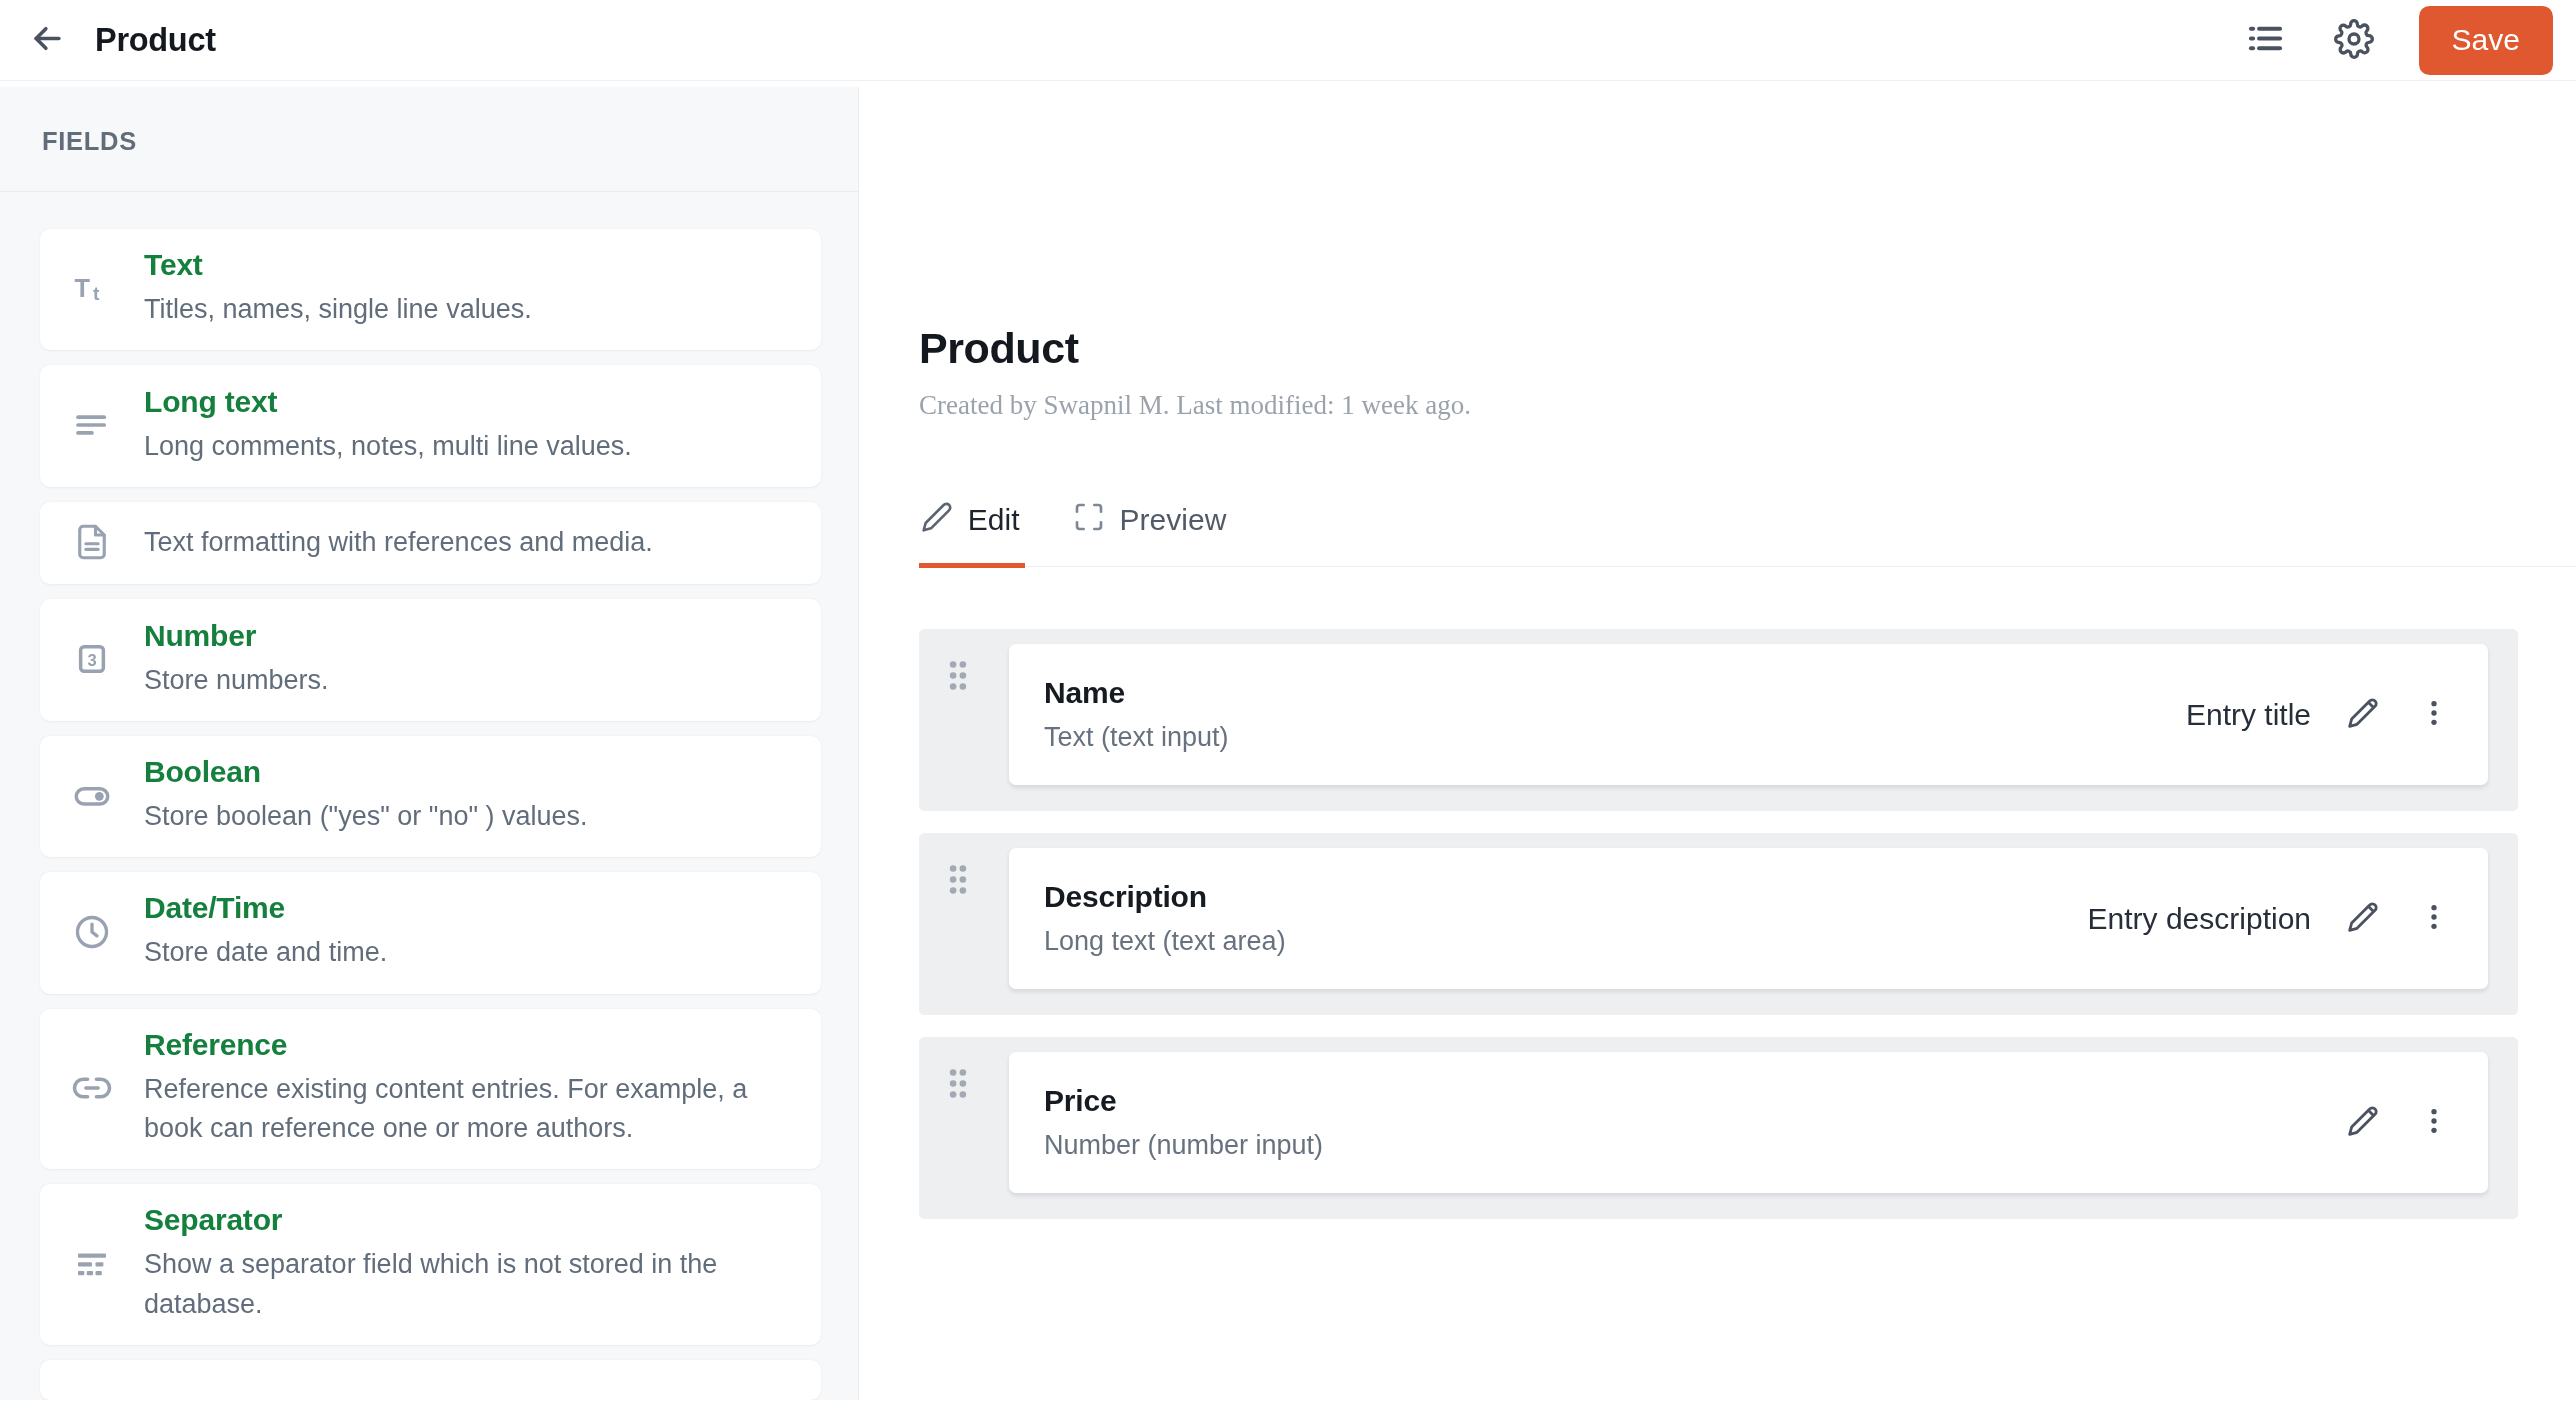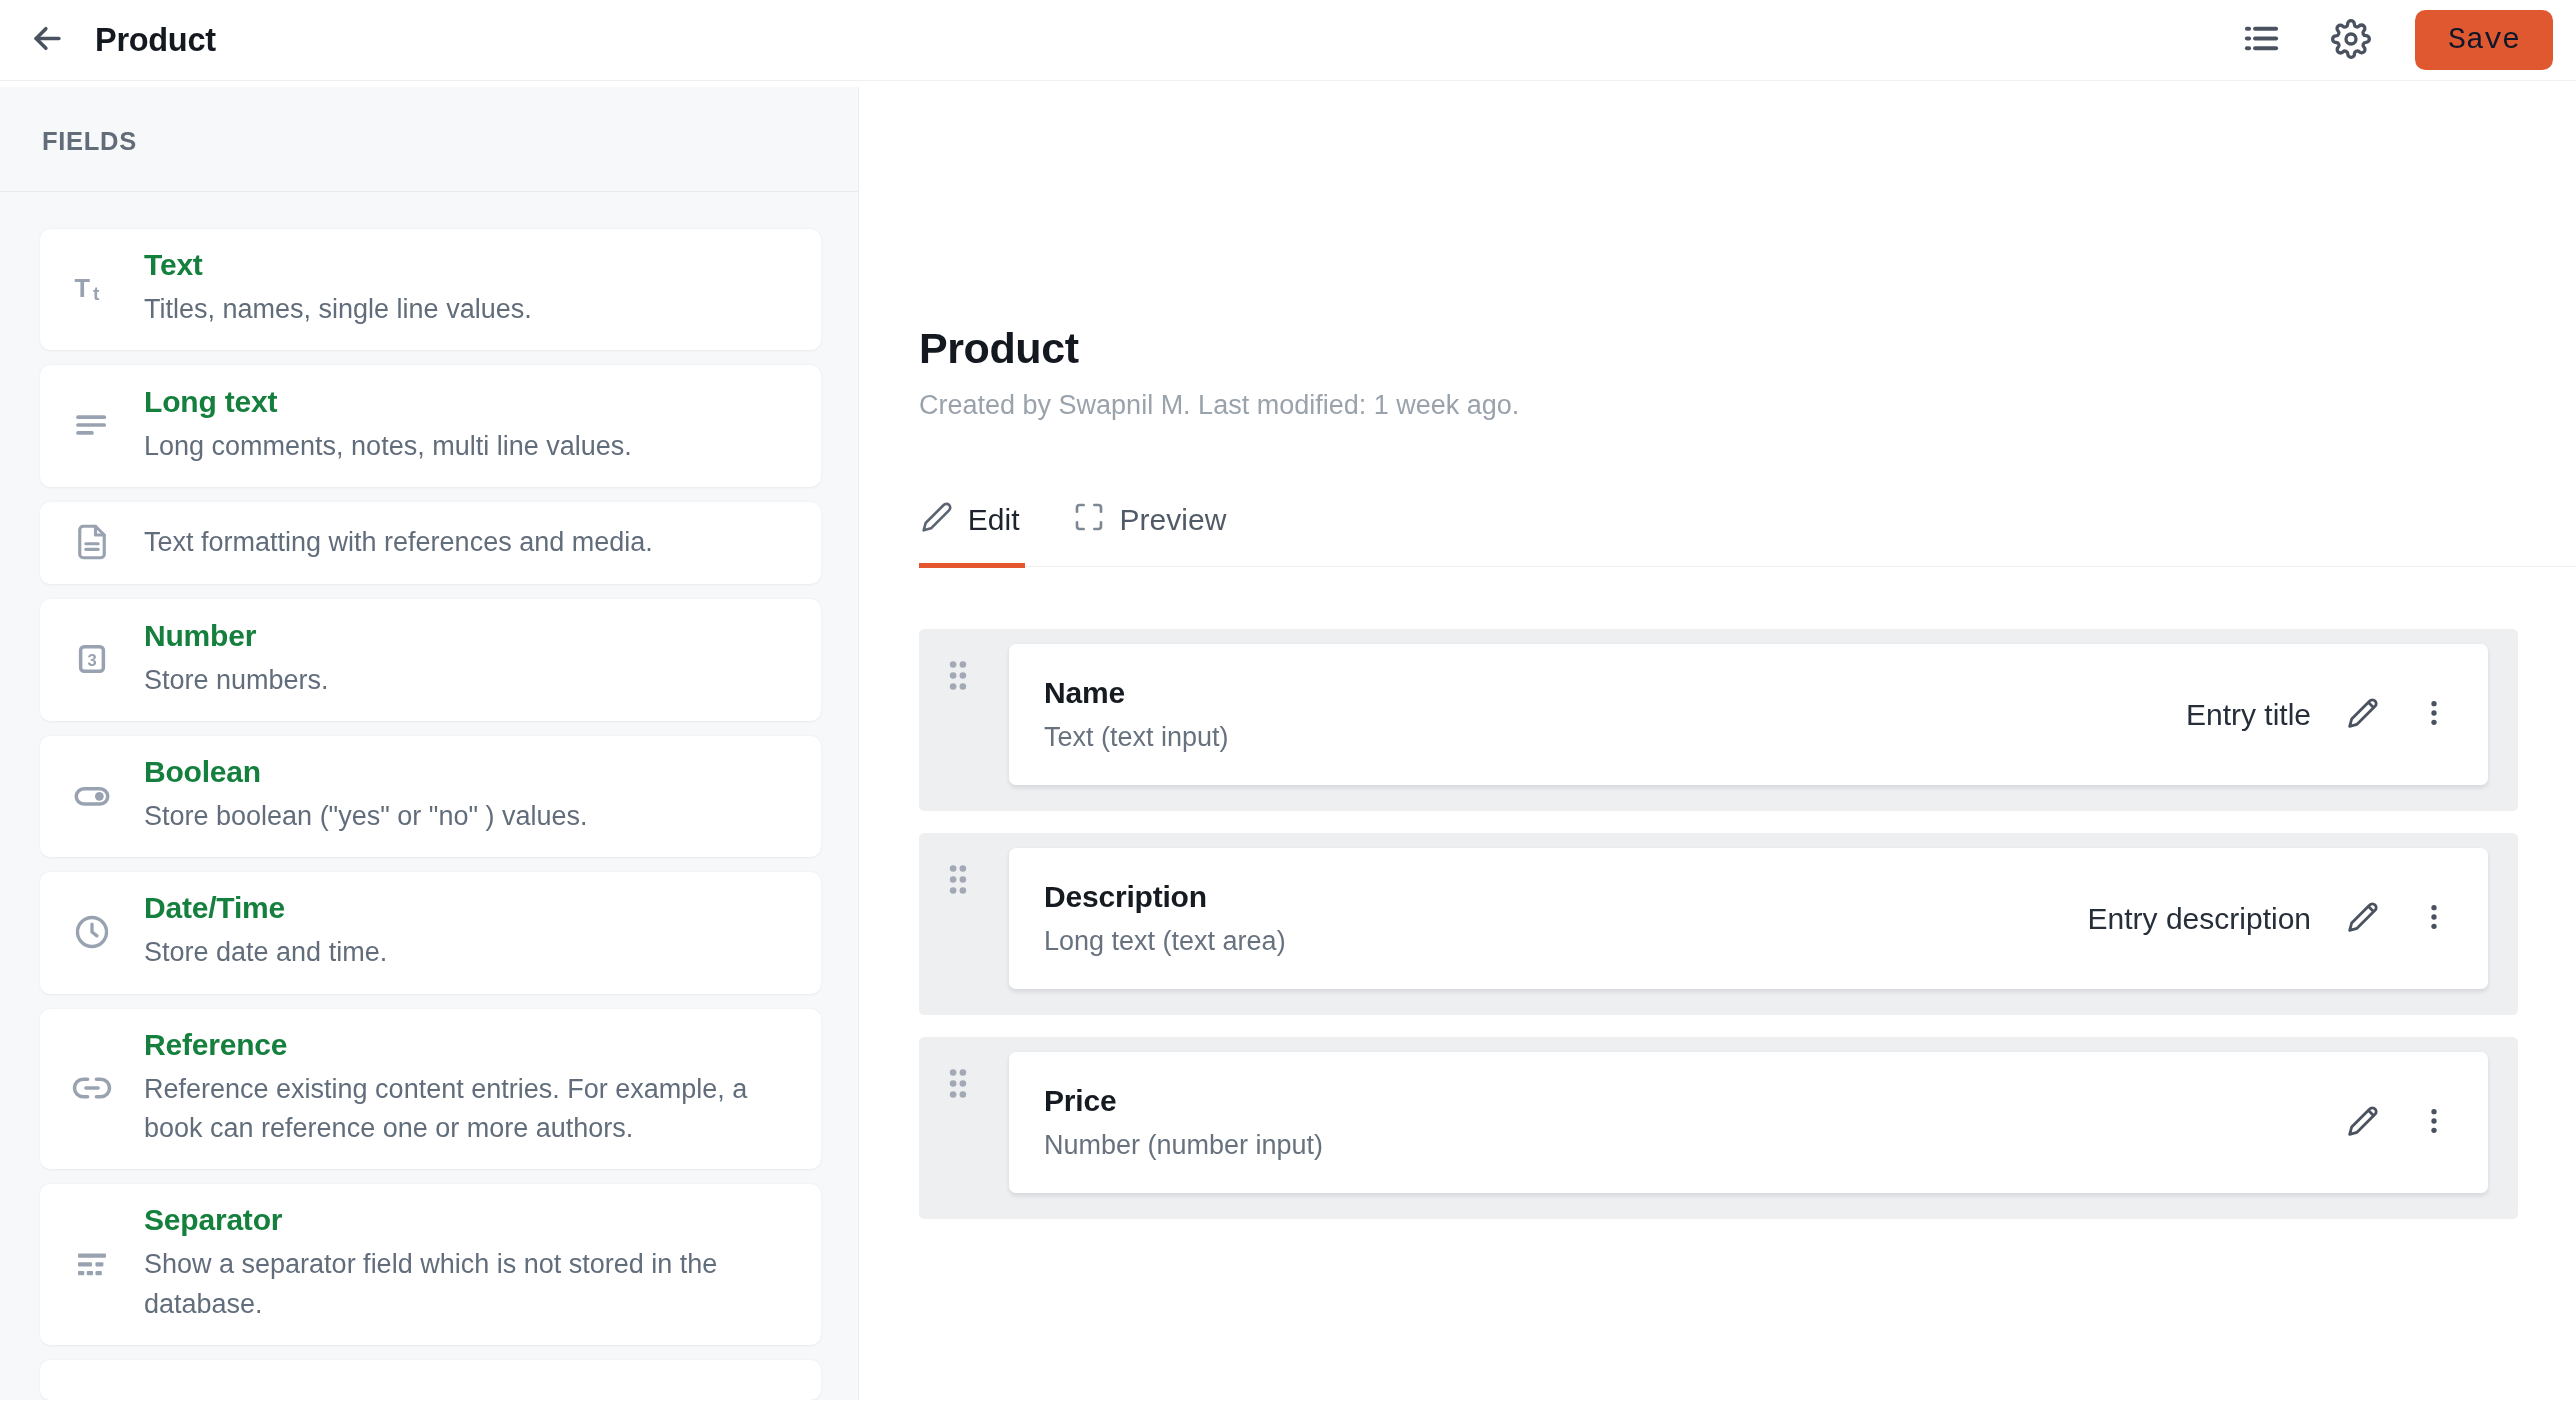--- a/index.html
+++ b/index.html
@@ -17,23 +17,23 @@
     width: 49px; height: 49px; border: none; background: transparent;
     display: flex; align-items: center; justify-content: center; cursor: pointer;
   }
   .topbar-title { font-size: 32.5px; font-weight: 700; margin-left: 23px; color: #14181f; letter-spacing: -0.3px; }
   .topbar-right { margin-left: auto; display: flex; align-items: center; gap: 39px; }
   .icon-btn {
     border: none; background: transparent; display: flex; align-items: center;
     justify-content: center; cursor: pointer; padding: 5.3px;
   }
   .save-btn {
-    border: none; cursor: pointer; background: #e0582f; color: #0f172a;
-    font-size: 30px; font-weight: 500; font-family: Liberation Mono, monospace;
-    height: 60px; padding: 0 33px; border-radius: 10.5px;
+    border: none; cursor: pointer; background: #e0582f; color: #ffffff;
+    font-size: 30px; font-weight: 500; font-family: Liberation Sans, sans-serif;
+    height: 69px; padding: 0 33px; border-radius: 10.5px;
   }
   
   .shell { display: flex; height: 1325px; align-items: center; }
   
   .sidebar {
     width: 859px; background: #f7f8f9; border-right: 0.9px solid #ecedef;
     overflow: hidden; flex: none;
   }
   .fields-header {
     padding: 40px 40px 35px 42px; font-size: 25.5px; font-weight: 600;
@@ -46,21 +46,21 @@
     cursor: grab;
   }
   .sicon { width: 104px; flex: none; display: flex; align-items: center; justify-content: center; }
   .sicon svg { width: 42px; height: 42px; }
   .stext { flex: 1; }
   .sname { font-size: 30px; font-weight: 700; color: #15803d; margin-bottom: 8px; letter-spacing: -0.2px; }
   .sdesc { font-size: 27px; color: #626d7c; line-height: 1.45; }
   
   .main { flex: 1; background: #ffffff; padding-left: 60px; overflow: hidden; }
   .page-title { margin-top: 56px; font-size: 43px; font-weight: 700; color: #14181f; letter-spacing: -0.4px; }
-  .page-meta { margin-top: 17.6px; font-size: 27px; color: #9aa2ac; }
+  .page-meta { margin-top: 17.6px; font-size: 27px; color: #9aa2ac; font-family: Liberation Serif, serif; }
   .tabbar { margin-top: 76px; border-bottom: 1.8px solid #eff0f2; display: flex; gap: 46px; }
   .tab {
     border: none; background: transparent; cursor: pointer; font-family: inherit;
     display: flex; align-items: center; gap: 15px; font-size: 30px;
     padding: 3.5px 5.3px 23px 1.8px; color: #515b68; border-bottom: 5.3px solid transparent;
     margin-bottom: -1.8px;
   }
   .tab.active { color: #1d242e; border-bottom-color: #e4572e; font-weight: 500; }
   .tab svg { width: 32px; height: 32px; }
   

